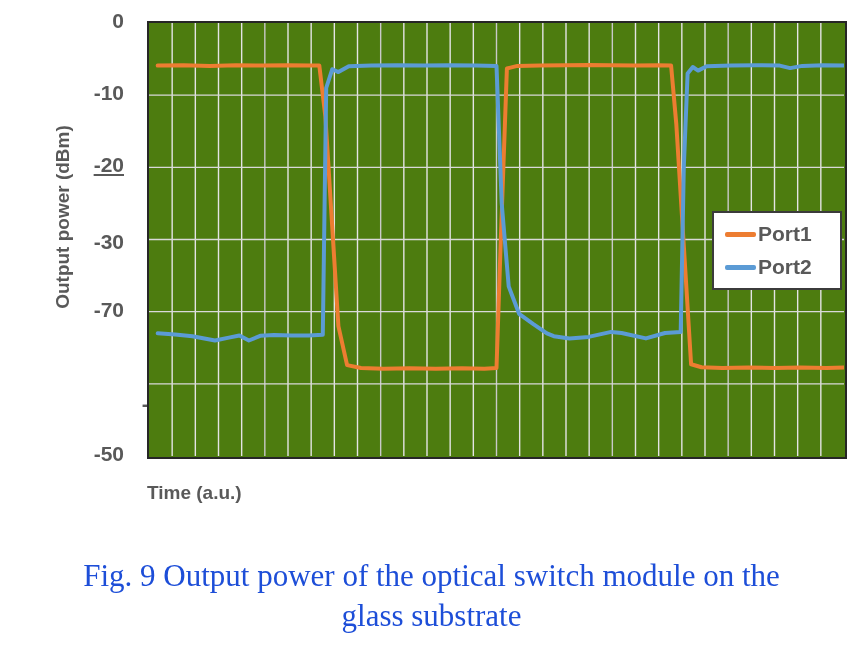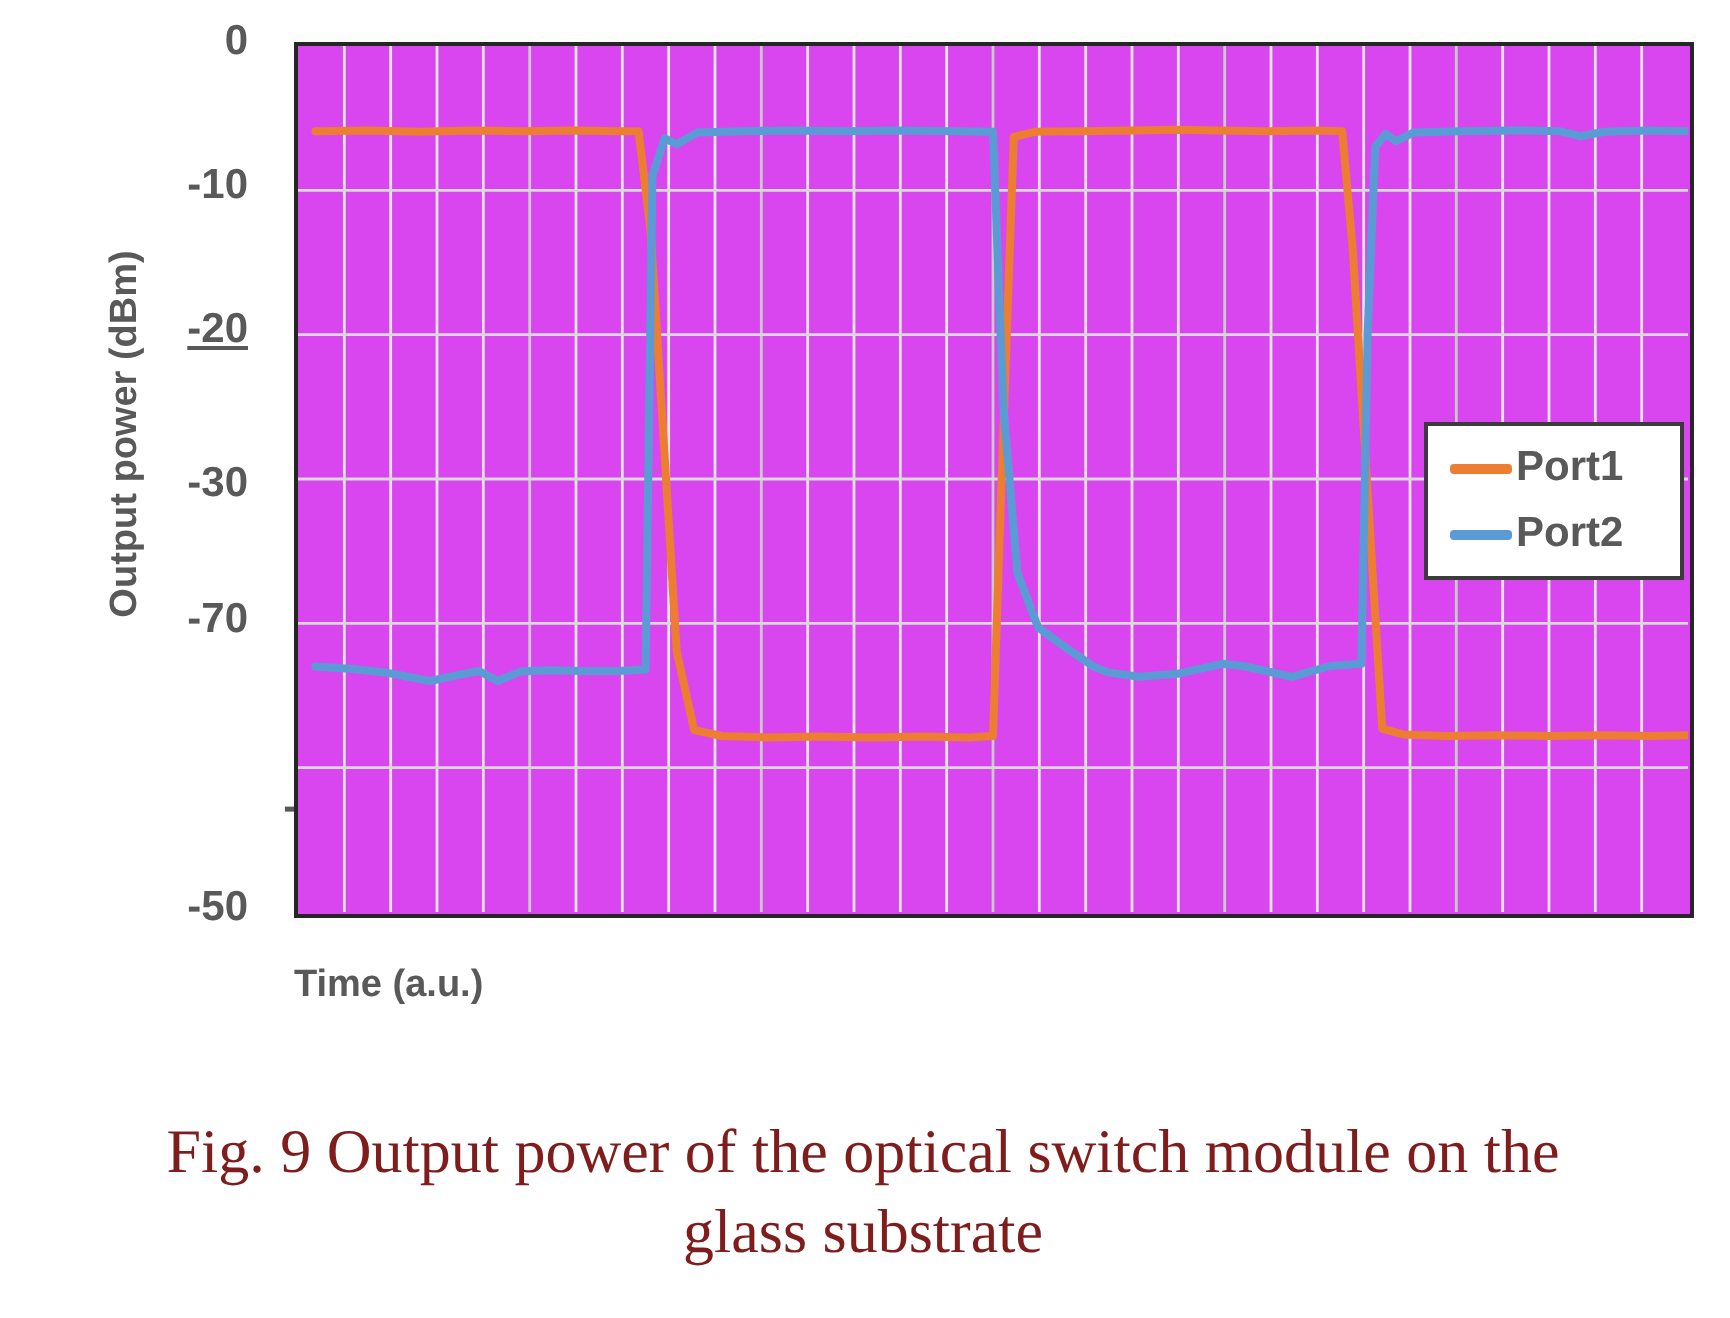--- a/index.html
+++ b/index.html
@@ -5,21 +5,21 @@
   * { margin:0; padding:0; box-sizing:border-box; }
   html,body { background:#ffffff; }
   #screen {
     position:relative; width:865px; height:659px; background:#ffffff;
     font-family:"Liberation Sans","DejaVu Sans",sans-serif; overflow:hidden;
   }
   
   #chart { position:absolute; left:0; top:0; width:865px; height:520px; }
   #plot {
     position:absolute; left:147px; top:21px; width:700px; height:438px;
-    border:2.5px solid #262626; background:#d946ef;
+    border:2.5px solid #262626; background:#4d7c0f;
   }
   #plot svg { position:absolute; left:0; top:0; }
   .ytick {
     position:absolute; left:0; width:124px; text-align:right;
     font-size:21px; font-weight:700; color:#595959; line-height:26px;
   }
   #y-axis-title {
     position:absolute; left:63px; top:217px; width:0; height:0;
     white-space:nowrap; font-size:19px; font-weight:700; color:#595959;
   }
@@ -36,21 +36,21 @@
     background:#ffffff; border:2px solid #3b3b3b; z-index:5;
     display:flex; flex-direction:column; justify-content:center; gap:9px;
     padding-left:11px;
   }
   .legend-row { display:flex; align-items:center; }
   .legend-swatch { width:31px; height:5px; border-radius:2px; flex:0 0 auto; }
   .legend-label { font-size:21px; font-weight:700; color:#595959; margin-left:2px; }
   
   #caption {
     position:absolute; left:0; top:556px; width:863px; text-align:center;
-    font-family:"Liberation Serif","DejaVu Serif",serif; color:#7f1d1d;
+    font-family:"Liberation Serif","DejaVu Serif",serif; color:#1d4ed8;
     font-size:31px; line-height:40px;
   }
 </style>
 </head>
 <body>
 
 <div id="screen">
   <div id="chart">
 
     <div id="y-axis-title">

